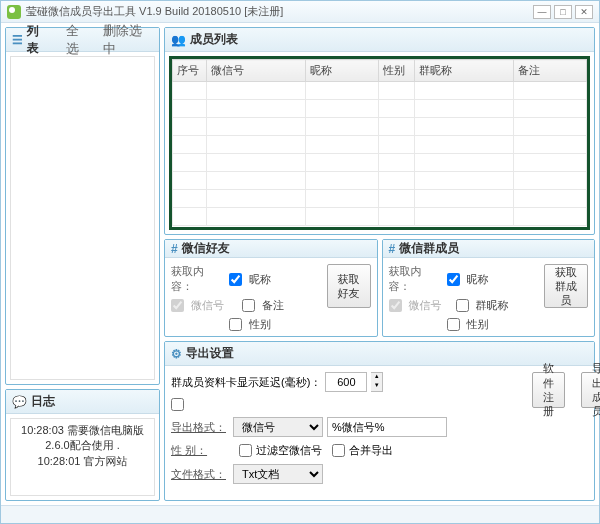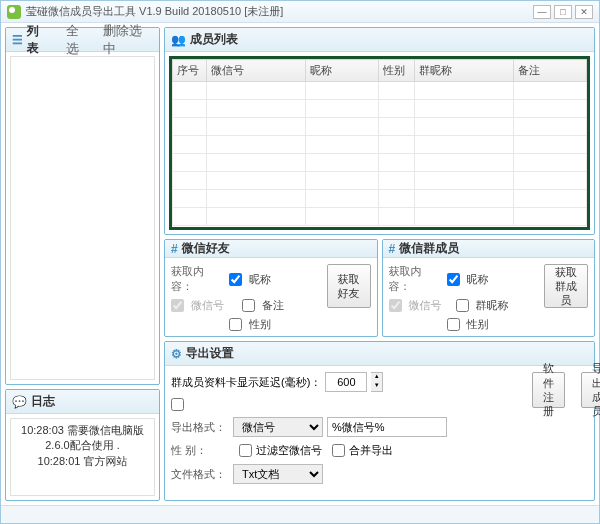--- a/index.html
+++ b/index.html
@@ -34,21 +34,21 @@
 .chkrow { display: flex; align-items: center; margin-bottom: 4px; gap: 4px; }
 .chkrow .lbl { width: 54px; color: #666; }
 .chkrow input[type=checkbox] { margin-right: 3px; }
 .btn { border: 1px solid #a8a8a8; background: linear-gradient(#fdfdfd,#e8e8e8); padding: 8px 10px; font-size: 11px; color: #333; cursor: pointer; text-align: center; line-height: 1.3; border-radius: 2px; }
 .btn.tall { width: 44px; height: 44px; display: flex; align-items: center; justify-content: center; }
 .export-panel { flex: 1; }
 .export-body { display: flex; padding: 6px; gap: 6px; }
 .export-left { flex: 1; }
 .export-right { width: 56px; display: flex; flex-direction: row; gap: 8px; }
 .frow { display: flex; align-items: center; margin-bottom: 6px; font-size: 11px; gap: 4px; }
-.frow .flbl { width: 58px; color: #555; }
+.frow .flbl { width: 58px; color: #555; text-decoration: underline; }
 .frow input[type=text], .frow select { border: 1px solid #bbb; padding: 2px 4px; font-size: 11px; height: 20px; }
 .frow input.num { width: 42px; text-align: center; }
 .spinner { width: 12px; height: 20px; border: 1px solid #bbb; border-left: none; display: inline-flex; flex-direction: column; }
 .spinner span { flex: 1; font-size: 6px; text-align: center; line-height: 1; cursor: pointer; background: #f0f0f0; }
 select { width: 90px; }
 .fmtbox { width: 120px; }
 .statusbar { height: 18px; border-top: 1px solid #d0e0ec; background: #f0f6fa; }
 .disabled { color: #aaa; }
 .disabled input { accent-color: #ccc; }
 </style>

